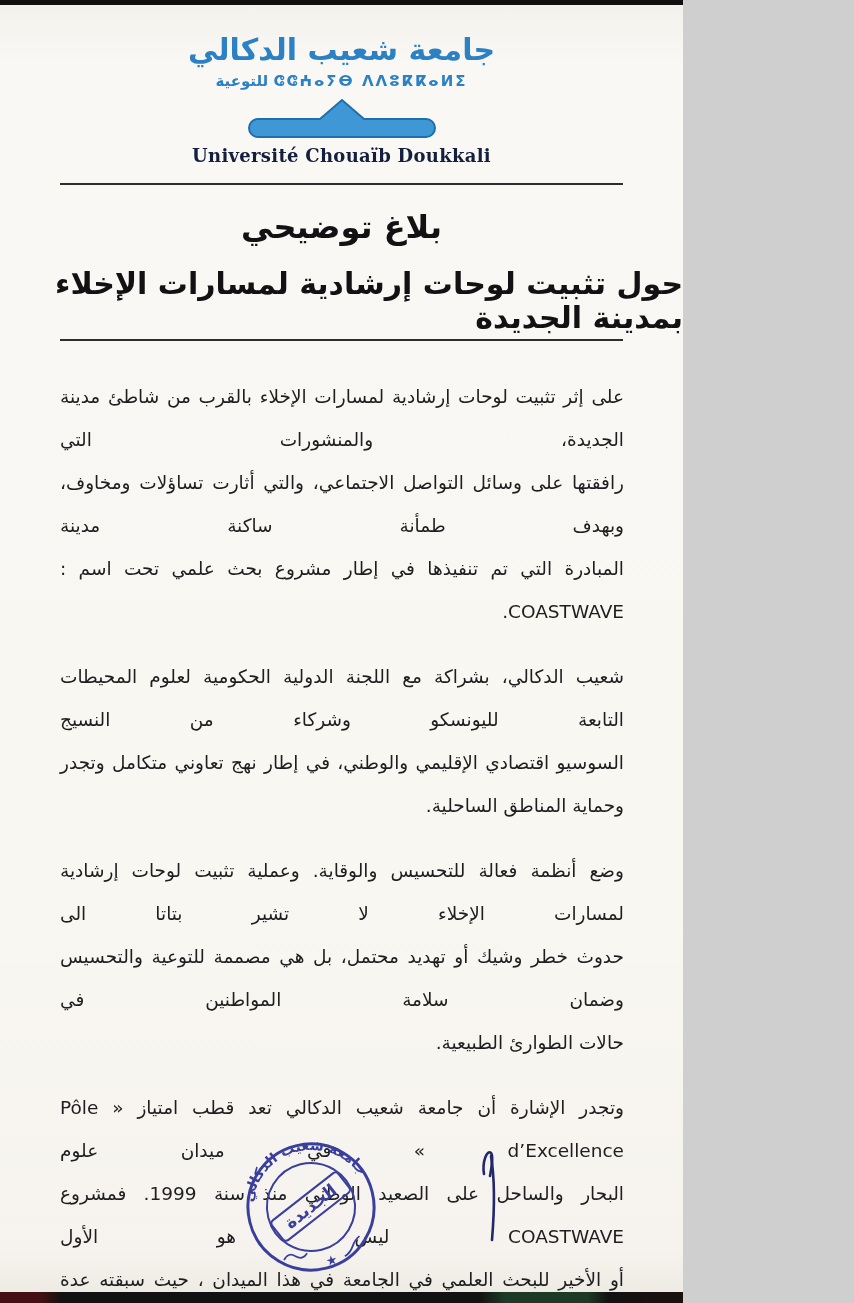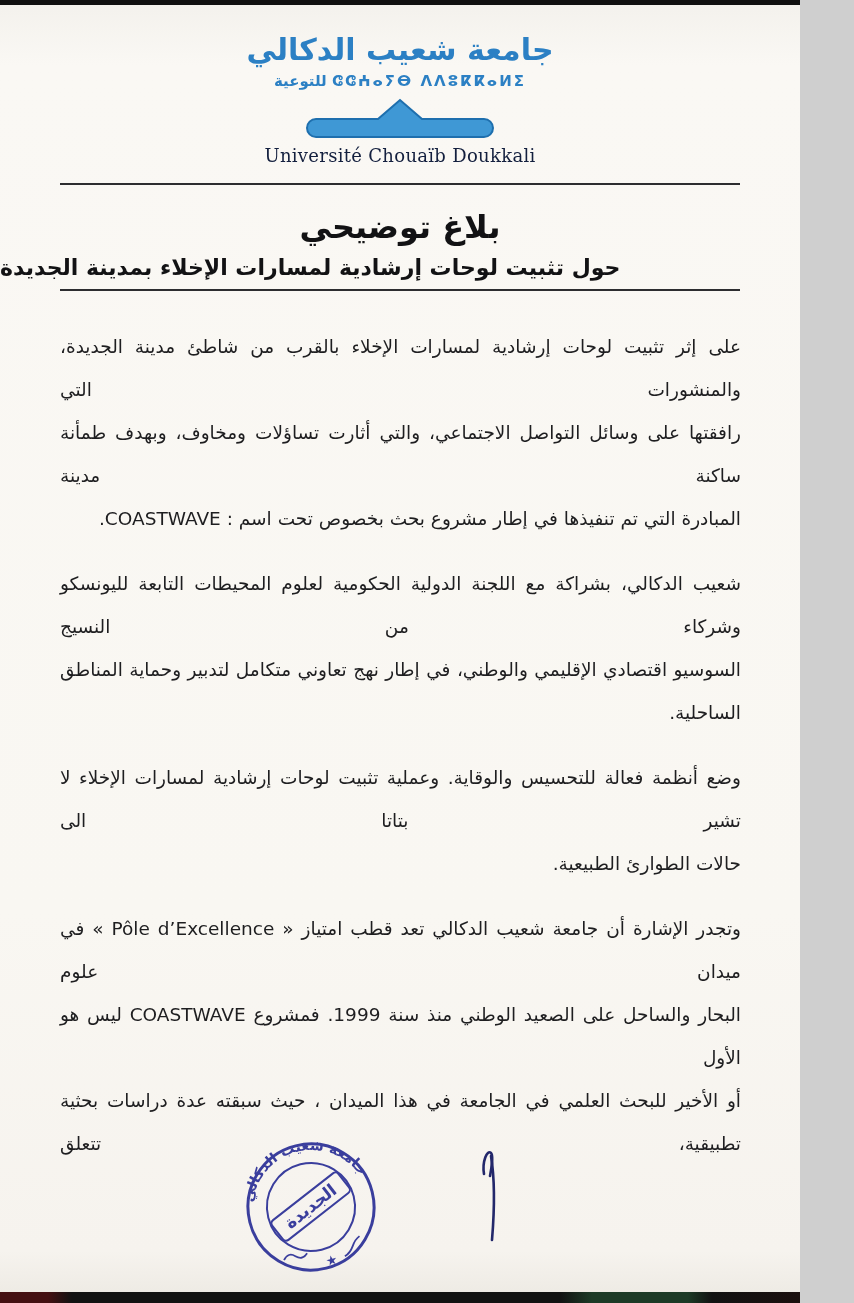--- a/index.html
+++ b/index.html
@@ -1,35 +1,35 @@
 <!DOCTYPE html>
 <html><head>
 <meta charset="utf-8">
 <style>
   html,body{margin:0;padding:0;background:#cfcfcf;}
   .page{
-    position:relative;width:800px;height:1303px;overflow:hidden;
+    position:relative;width:683px;height:1303px;overflow:hidden;
     background:linear-gradient(180deg,#f3f1ec 0%,#faf8f4 5%,#f9f7f2 70%,#f6f3ee 96%,#ece9e2 100%);
     font-family:"DejaVu Sans",sans-serif;color:#1e1e20;
   }
   .edge-bar{position:absolute;left:0;right:0;}
   .edge-bar.top{top:0;height:5px;background:#101010;}
   .edge-bar.bottom{bottom:0;height:11px;
     background:linear-gradient(90deg,#441012 0%,#441012 6%,#121212 9%,#121212 70%,#1d3a26 74%,#1d3a26 86%,#121212 89%,#1b100e 100%);}
   header{text-align:center;padding-top:30px;}
   .uni-ar{font-size:30px;line-height:40px;font-weight:bold;color:var(--brand-blue);}
   .uni-tif{font-size:15px;line-height:22px;font-weight:bold;letter-spacing:2px;color:var(--brand-blue);}
   .logo-wave{display:block;margin:5px auto 0;}
   .wave-shape{fill:var(--logo-fill);stroke:var(--logo-stroke);stroke-width:2;}
-  .uni-fr{font-size:18px;line-height:22px;font-weight:normal;color:var(--fr-navy);
+  .uni-fr{font-size:18px;line-height:22px;font-weight:bold;color:var(--fr-navy);
     font-family:"DejaVu Serif",serif;letter-spacing:.3px;margin-top:2px;}
   .title-block{margin:16px 0 0;}
   .rule{border:none;border-top:2.5px solid #2d2d30;margin:0 60px;}
   .doc-title{font-size:32px;line-height:48px;font-weight:bold;text-align:center;margin:18px 0 0;color:#121214;}
-  .doc-subtitle{font-size:22px;line-height:34px;font-weight:bold;text-align:left;margin:0 0 4px;color:#121214;}
+  .doc-subtitle{font-size:30px;line-height:34px;font-weight:bold;text-align:right;margin:16px 0 4px;color:#121214;}
   main{margin:34px 59px 0 60px;direction:rtl;}
   .para{margin:0 0 22px;}
   .line{font-size:18.5px;line-height:43px;text-align:justify;text-align-last:justify;}
   .line.last{text-align-last:right;}
   .stamp{position:absolute;left:236px;top:1132px;}
   .stamp .ink{stroke:var(--stamp-ink);fill:none;}
   .stamp text{fill:var(--stamp-ink);font-family:"DejaVu Sans",sans-serif;font-weight:bold;}
   .signature{position:absolute;left:478px;top:1146px;}
   .signature path{stroke:var(--sig-ink);fill:none;stroke-width:2.6;stroke-linecap:round;}
 </style>
@@ -52,28 +52,29 @@
     <hr class="rule">
     <div class="doc-title" dir="rtl">بلاغ توضيحي</div>
     <div class="doc-subtitle" dir="rtl">حول تثبيت لوحات إرشادية لمسارات الإخلاء  بمدينة الجديدة</div>
     <hr class="rule">
   </div>
 
   <main>
       <div class="para">
         <div class="line">على إثر تثبيت لوحات إرشادية لمسارات الإخلاء بالقرب من شاطئ مدينة الجديدة، والمنشورات التي</div>
         <div class="line">رافقتها على وسائل التواصل الاجتماعي، والتي أثارت تساؤلات ومخاوف، وبهدف طمأنة ساكنة مدينة</div>
-        <div class="line last">المبادرة التي تم تنفيذها في إطار مشروع بحث بخصوص تحت اسم : COASTWAVE.</div>
+        <div class="line last">المبادرة التي تم تنفيذها في إطار مشروع بحث علمي تحت اسم : COASTWAVE.</div>
       </div>
       <div class="para">
         <div class="line">شعيب الدكالي، بشراكة مع اللجنة الدولية الحكومية لعلوم المحيطات التابعة لليونسكو وشركاء من النسيج</div>
-        <div class="line last">السوسيو اقتصادي الإقليمي والوطني، في إطار نهج تعاوني متكامل لتدبير وحماية المناطق الساحلية.</div>
+        <div class="line last">السوسيو اقتصادي الإقليمي والوطني، في إطار نهج تعاوني متكامل وتجدر وحماية المناطق الساحلية.</div>
       </div>
       <div class="para">
         <div class="line">وضع أنظمة فعالة للتحسيس والوقاية. وعملية تثبيت لوحات إرشادية لمسارات الإخلاء لا تشير بتاتا الى</div>
+        <div class="line">حدوث خطر وشيك أو تهديد محتمل، بل هي مصممة للتوعية والتحسيس وضمان سلامة المواطنين في</div>
         <div class="line last">حالات الطوارئ الطبيعية.</div>
       </div>
       <div class="para">
         <div class="line">وتجدر الإشارة أن جامعة شعيب الدكالي تعد قطب امتياز « Pôle d’Excellence » في ميدان علوم</div>
         <div class="line">البحار والساحل على الصعيد الوطني منذ سنة 1999. فمشروع COASTWAVE ليس هو الأول</div>
         <div class="line">أو الأخير للبحث العلمي في الجامعة في هذا الميدان ، حيث سبقته عدة دراسات بحثية تطبيقية، تتعلق</div>
       </div>
     </main>
 
   <svg class="signature" width="36" height="100" viewBox="0 0 36 100">

